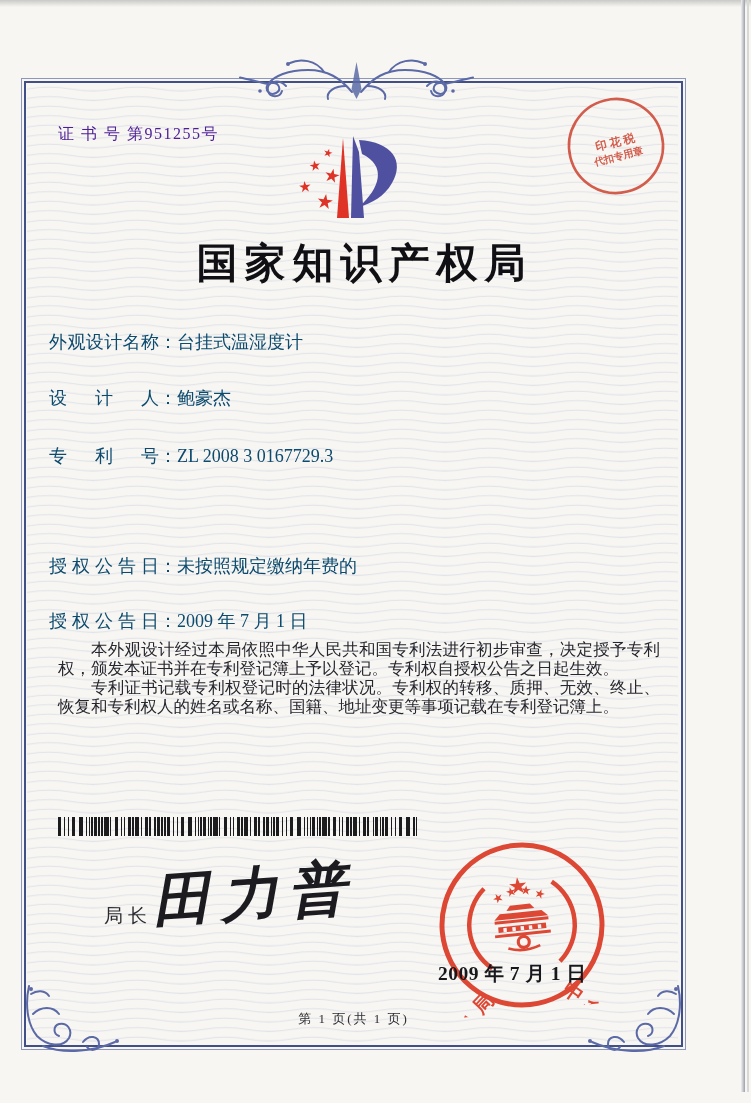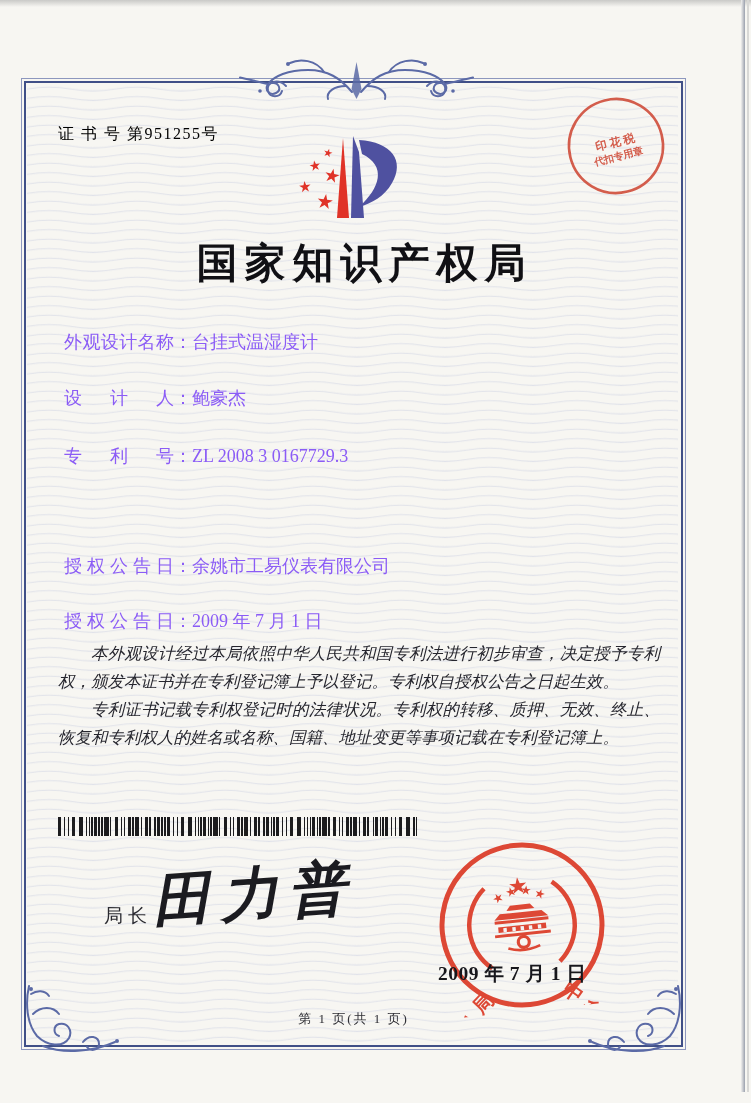--- a/index.html
+++ b/index.html
@@ -11,34 +11,34 @@
   .edge-right{position:absolute;top:0;right:6px;width:4px;height:1092px;
               background:linear-gradient(to right,#f1f0ee,#9aa0ad);}
   .edge-right2{position:absolute;top:0;right:2px;width:2px;height:1092px;background:#d8d8d6;}
   
   .frame-outer{position:absolute;left:21px;top:78px;width:663px;height:970px;
                border:1px solid #8d97be;}
   .frame-inner{position:absolute;left:24px;top:81px;width:655px;height:962px;
                border:2px solid #404f87;}
   .waves{position:absolute;left:27px;top:84px;width:651px;height:958px;opacity:.75;}
   
-  .cert-no{position:absolute;left:58px;top:124px;font-size:16px;letter-spacing:1.5px;color:#000000;}
+  .cert-no{position:absolute;left:58px;top:124px;font-size:16px;letter-spacing:1.5px;color:#4c1d95;}
   .title{position:absolute;left:21px;top:236px;width:665px;text-align:center;padding-left:22px;
          box-sizing:border-box;font-size:41px;font-weight:700;letter-spacing:7px;color:#101014;}
   .logo{position:absolute;left:296px;top:130px;width:120px;height:94px;}
   .tax-stamp{position:absolute;left:564px;top:94px;width:104px;height:104px;
              transform:rotate(-14deg);opacity:.88;}
   .stamp-arc{font-weight:700;}
   
-  .field{position:absolute;left:64px;font-size:18px;color:#8b5cf6;white-space:nowrap;}
+  .field{position:absolute;left:49px;font-size:18px;color:#0c4a6e;white-space:nowrap;}
   .flabel{display:inline-block;width:110px;text-align:justify;text-align-last:justify;}
   .f1{top:330px}.f2{top:386px}.f3{top:444px}.f4{top:500px}.f5{top:554px}.f6{top:609px}
   
   .body-text{position:absolute;left:58px;top:640px;width:602px;font-size:16.5px;
-             line-height:28px;text-align:justify;color:#26262e;font-style:italic;}
+             line-height:19px;text-align:justify;color:#26262e;}
   .body-text p{margin:0;text-indent:2em;}
   
   .barcode{position:absolute;left:58px;top:817px;width:364px;height:19px;white-space:nowrap;
            overflow:hidden;}
   .barcode i{display:inline-block;height:100%;background:#1c1c1e;}
   
   .director{position:absolute;left:104px;top:903px;font-size:19px;letter-spacing:5px;color:#2a2a30;}
   .signature{position:absolute;left:152px;top:856px;font-size:58px;font-weight:700;
              font-family:"DejaVu Serif","Liberation Serif",serif;font-style:italic;
              letter-spacing:10px;color:#1b1b20;transform:rotate(-4deg);}
@@ -155,21 +155,21 @@
   <div class="field f1">
     <span class="flabel">外观设计名称</span><span>：</span><span>台挂式温湿度计</span>
   </div>
   <div class="field f2">
     <span class="flabel">设计人</span><span>：</span><span>鲍豪杰</span>
   </div>
   <div class="field f3">
     <span class="flabel">专利号</span><span>：</span><span>ZL 2008 3 0167729.3</span>
   </div>
   <div class="field f5">
-    <span class="flabel">授权公告日</span><span>：</span><span>余姚市工易仪表有限公司</span>
+    <span class="flabel">授权公告日</span><span>：</span><span>未按照规定缴纳年费的</span>
   </div>
   <div class="field f6">
     <span class="flabel">授权公告日</span><span>：</span><span>2009 年 7 月 1 日</span>
   </div>
 
   <div class="body-text">
     <p>本外观设计经过本局依照中华人民共和国专利法进行初步审查，决定授予专利权，颁发本证书并在专利登记簿上予以登记。专利权自授权公告之日起生效。</p>
     <p>专利证书记载专利权登记时的法律状况。专利权的转移、质押、无效、终止、恢复和专利权人的姓名或名称、国籍、地址变更等事项记载在专利登记簿上。</p>
   </div>
 

